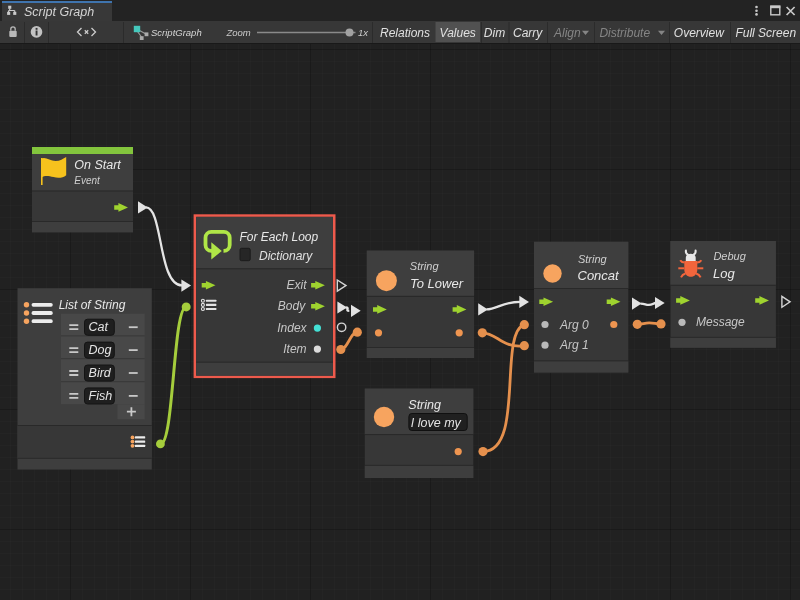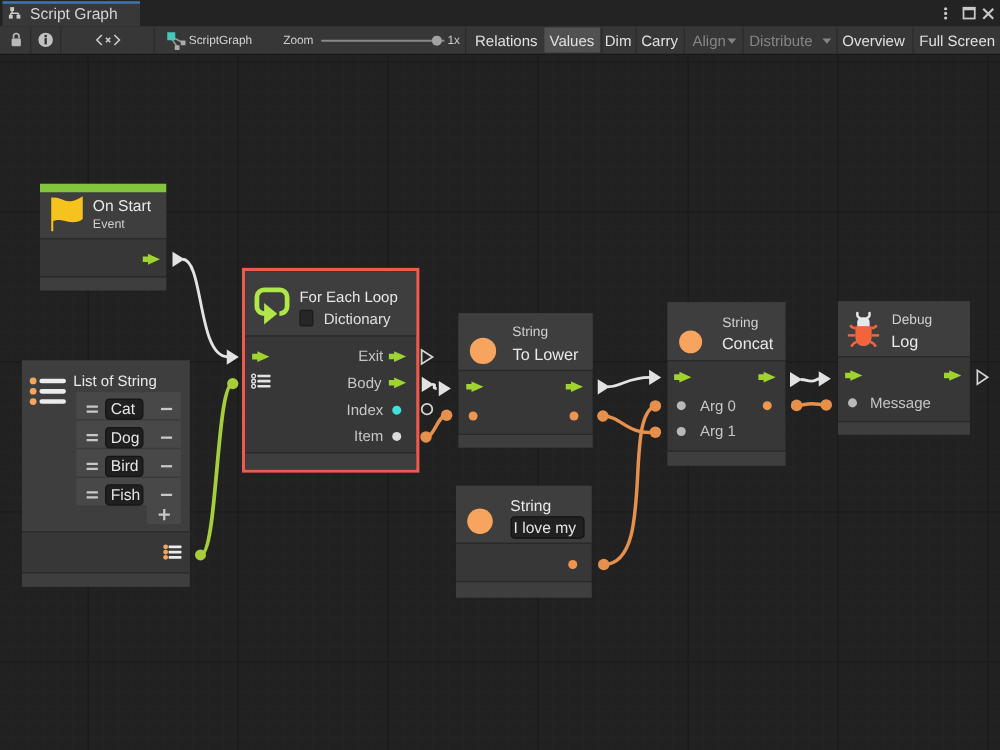--- a/index.html
+++ b/index.html
@@ -1,16 +1,16 @@
 <!DOCTYPE html>
 <html><head>
 <meta charset="utf-8">
 <style>
   html,body{margin:0;padding:0;background:#212121;}
-  #root{position:relative;width:800px;height:600px;overflow:hidden;font-family:"Liberation Sans",sans-serif;will-change:transform;transform:translateZ(0);}
+  #root{position:relative;width:800px;height:600px;overflow:hidden;font-family:"Liberation Sans",sans-serif;will-change:transform;transform:translateZ(0);font-style:italic;}
   svg{position:absolute;left:0;top:0;}
   text{font-family:"Liberation Sans",sans-serif;}
 </style>
 </head>
 <body>
 <div id="root">
 <svg width="800" height="600" viewBox="0 0 800 600">
 
   <rect x="0" y="44" width="800" height="556" fill="#212121"></rect>
   <g id="grid">

